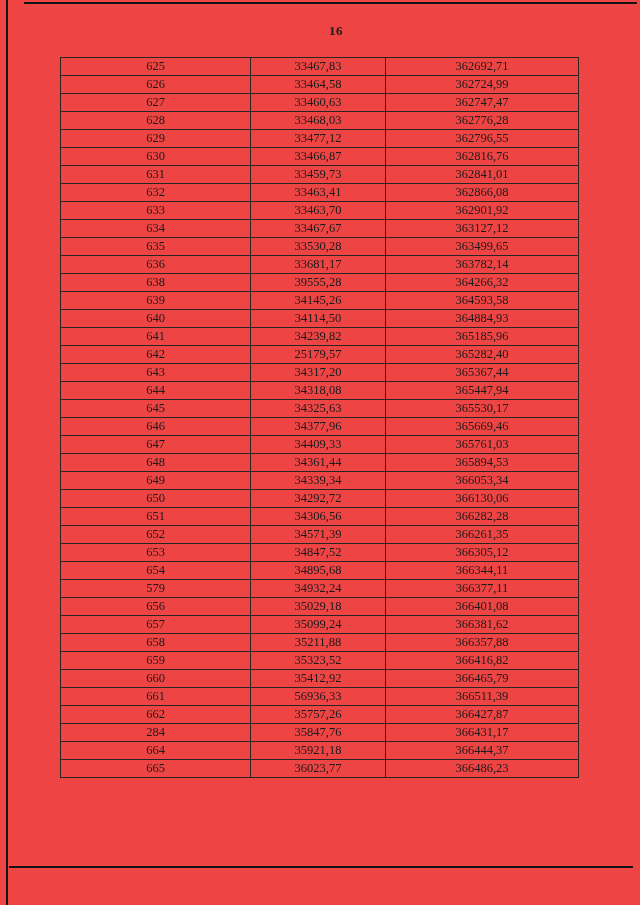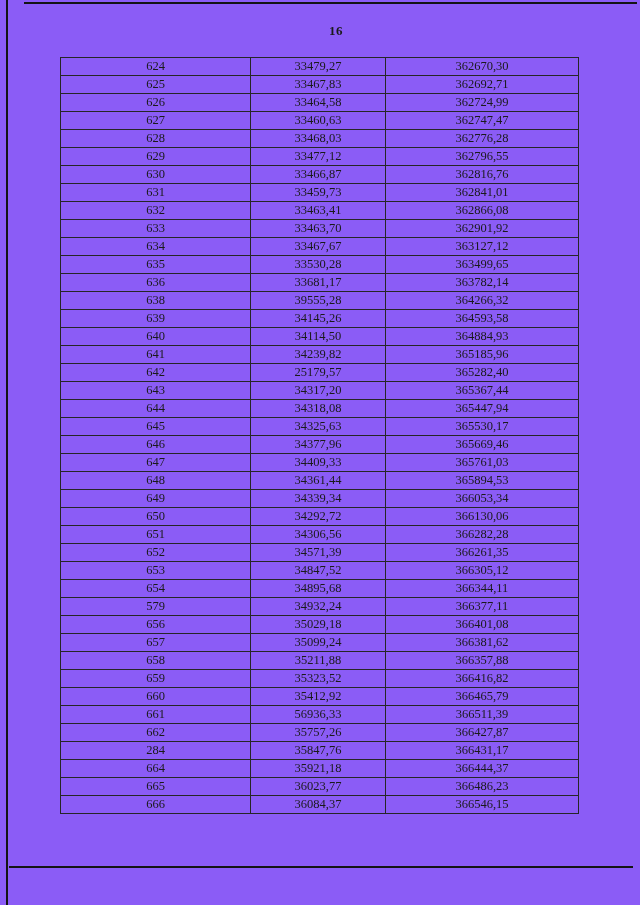--- a/index.html
+++ b/index.html
@@ -8,21 +8,21 @@
     width: 640px;
     height: 905px;
     position: relative;
     font-family: "Liberation Serif", serif;
     color: #1a1a1a;
     overflow: hidden;
   }
   .page {
     position: absolute;
     inset: 0;
-    background: #8b5cf6;
+    background: #ef4444;
   }
   
   .edge { position: absolute; background: #141414; }
   .edge-top { top: 2px; left: 24px; right: 3px; height: 2px; }
   .edge-left { top: 0; left: 6px; width: 2px; bottom: 0; }
   .edge-bottom { top: 866px; left: 9px; width: 624px; height: 2px; }
 
   .page-number {
     position: absolute;
     top: 23px;
@@ -67,25 +67,20 @@
   <div class="page-number">16</div>
 
   <table class="data-table">
     <colgroup>
       <col class="c1">
         <col class="c2">
         <col class="c3">
     </colgroup>
     <tbody>
         <tr>
-          <td>624</td>
-          <td>33479,27</td>
-          <td>362670,30</td>
-        </tr>
-        <tr>
           <td>625</td>
           <td>33467,83</td>
           <td>362692,71</td>
         </tr>
         <tr>
           <td>626</td>
           <td>33464,58</td>
           <td>362724,99</td>
         </tr>
         <tr>
@@ -271,20 +266,15 @@
         <tr>
           <td>664</td>
           <td>35921,18</td>
           <td>366444,37</td>
         </tr>
         <tr>
           <td>665</td>
           <td>36023,77</td>
           <td>366486,23</td>
         </tr>
-        <tr>
-          <td>666</td>
-          <td>36084,37</td>
-          <td>366546,15</td>
-        </tr>
       </tbody>
   </table>
 </div>
 
 </body></html>

